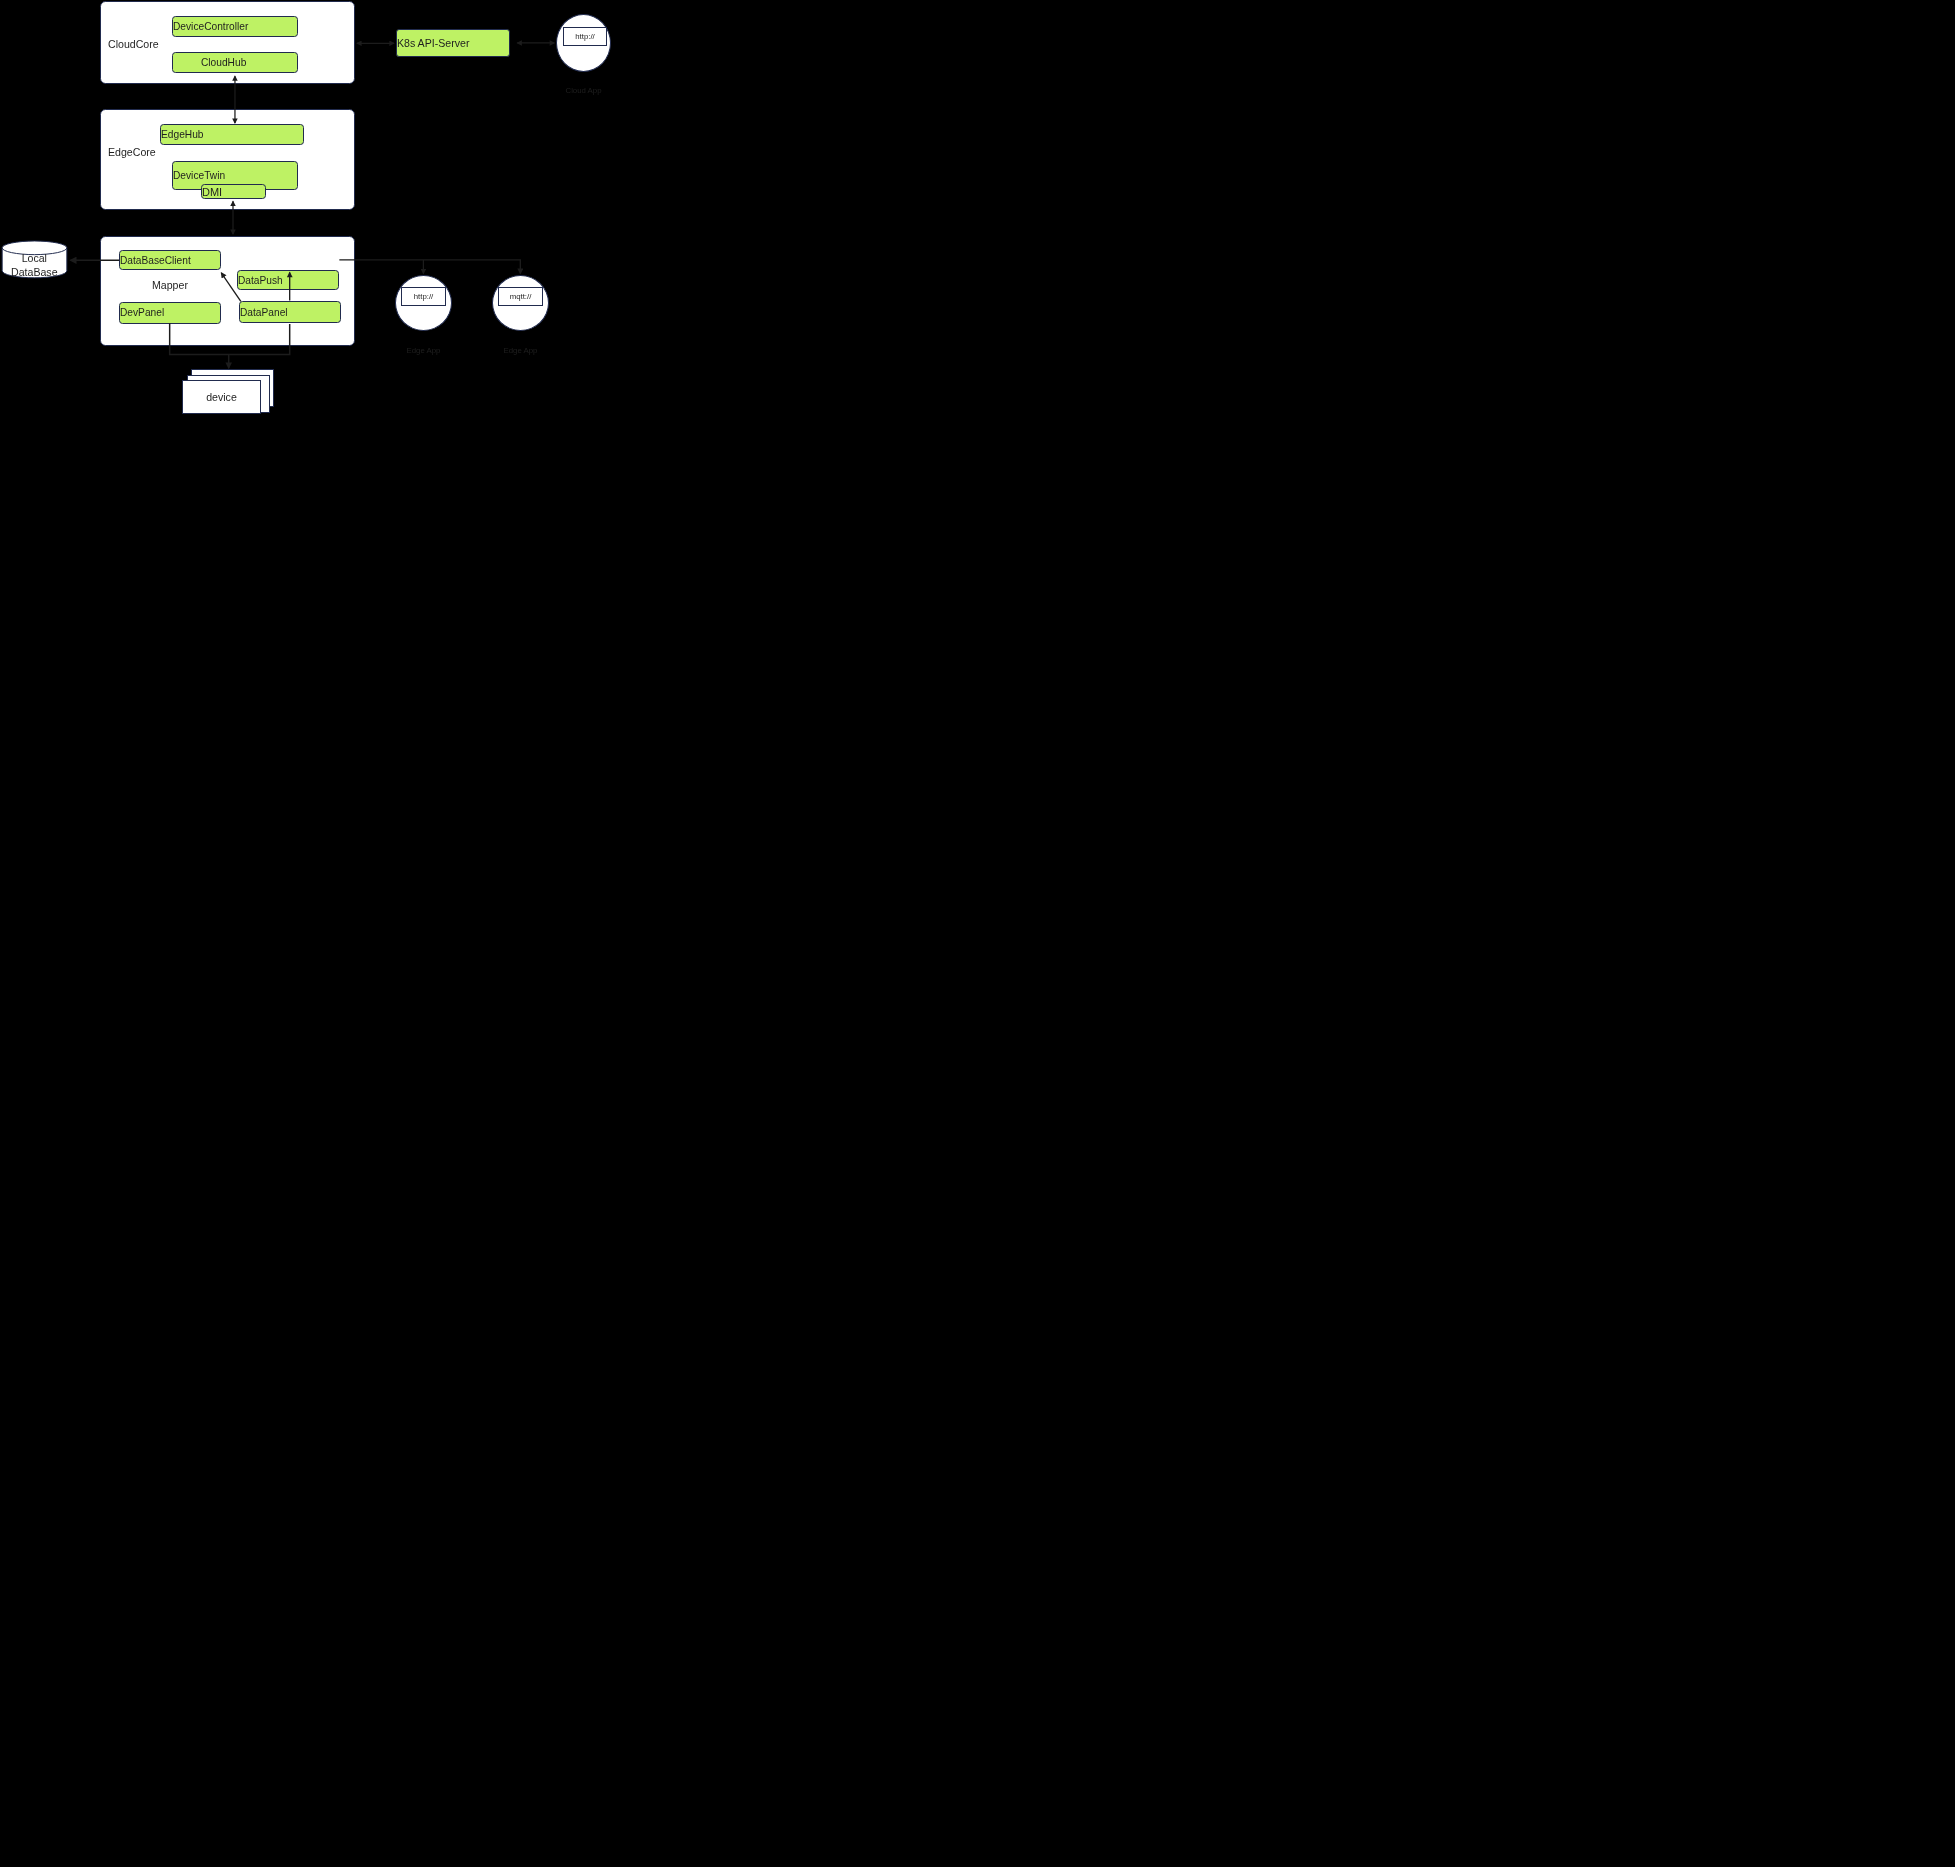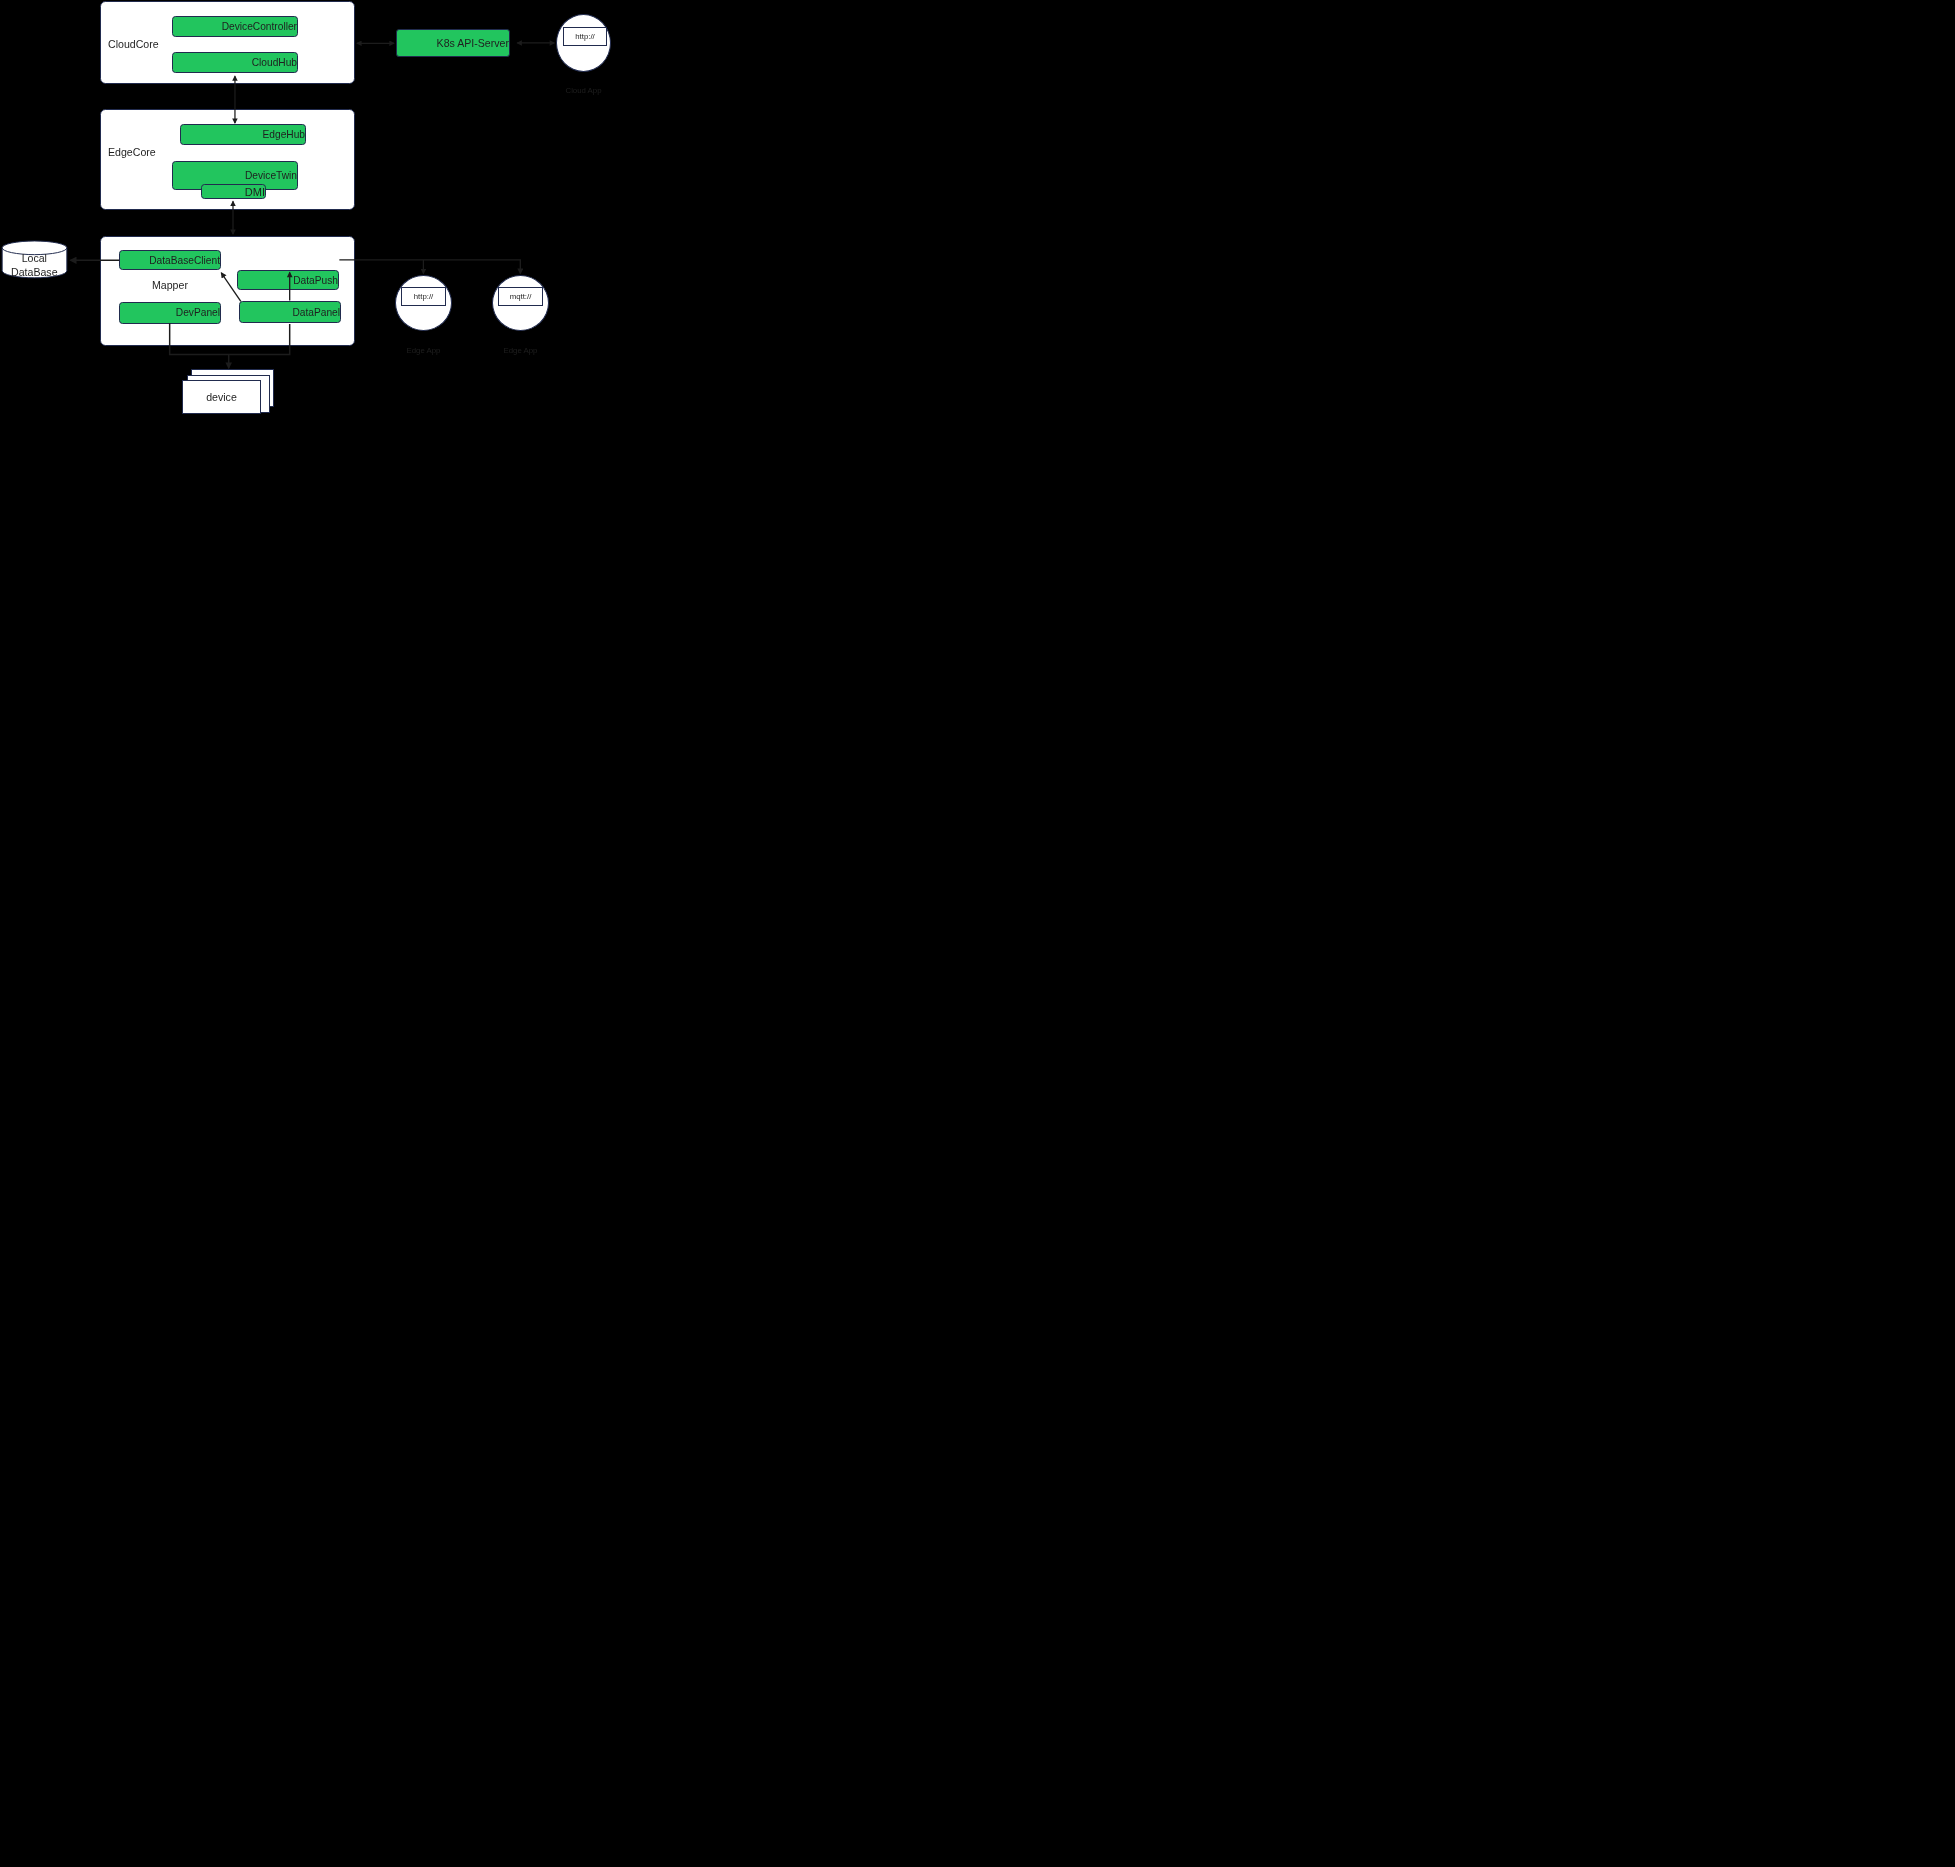--- a/index.html
+++ b/index.html
@@ -5,23 +5,23 @@
   html,body{margin:0;padding:0;background:#000;}
   .canvas{
     position:relative;width:613px;height:415px;background:#000000;
     font-family:"Liberation Sans",sans-serif;color:#1f1f1f;overflow:hidden;
   }
   .panel{
     position:absolute;background:#ffffff;border:1px solid #212b4e;
     border-radius:5.5px;box-sizing:border-box;
   }
   .node{
-    position:absolute;background:#22c55e;border:0.8px solid #212b4e;
+    position:absolute;background:#bef264;border:0.8px solid #212b4e;
     border-radius:3.5px;box-sizing:border-box;
-    display:flex;align-items:center;justify-content:flex-end;
+    display:flex;align-items:center;justify-content:flex-start;
     font-size:10.2px;white-space:nowrap;
   }
   .section-label{position:absolute;font-size:10.6px;line-height:1;white-space:nowrap;}
   .circle{
     position:absolute;background:#ffffff;border:1px solid #212b4e;
     border-radius:50%;box-sizing:border-box;
   }
   .proto{
     position:absolute;background:#ffffff;border:0.8px solid #212b4e;
     box-sizing:border-box;display:flex;align-items:center;justify-content:center;
@@ -39,21 +39,21 @@
   #devicecontroller{left:172px;top:15.6px;width:126px;height:21px;}
   #cloudhub{left:172px;top:52px;width:126px;height:21px;padding-left:28px;}
   
   #k8s{left:396px;top:29px;width:114px;height:28px;border-radius:3.1px;font-size:10.6px;}
   #cloudapp{left:556px;top:14px;width:55px;height:58px;}
   #cloudapp-proto{left:563px;top:27px;width:44px;height:19px;}
   #cloudapp-label{left:556px;top:53px;width:55px;}
   
   #edgecore{left:100px;top:109px;width:255px;height:101px;}
   #edgecore-label{left:108px;top:147px;}
-  #edgehub{left:180px;top:124px;width:126px;height:21px;}
+  #edgehub{left:160px;top:124px;width:144px;height:21px;}
   #devicetwin{left:172px;top:161px;width:126px;height:28.5px;}
   #dmi{left:201px;top:184px;width:65px;height:15.3px;font-size:11px;z-index:3;}
   
   #mapper{left:100px;top:236px;width:255px;height:110px;}
   #mapper-label{left:108px;top:280px;padding-left:44px;}
   #databaseclient{left:119px;top:250px;width:102px;height:20px;}
   #datapush{left:237px;top:250px;width:102px;height:20px;margin-top:20px;}
   #devpanel{left:119px;top:302px;width:102px;height:21.5px;}
   #datapanel{left:239px;top:301px;width:102px;height:22px;}
   

